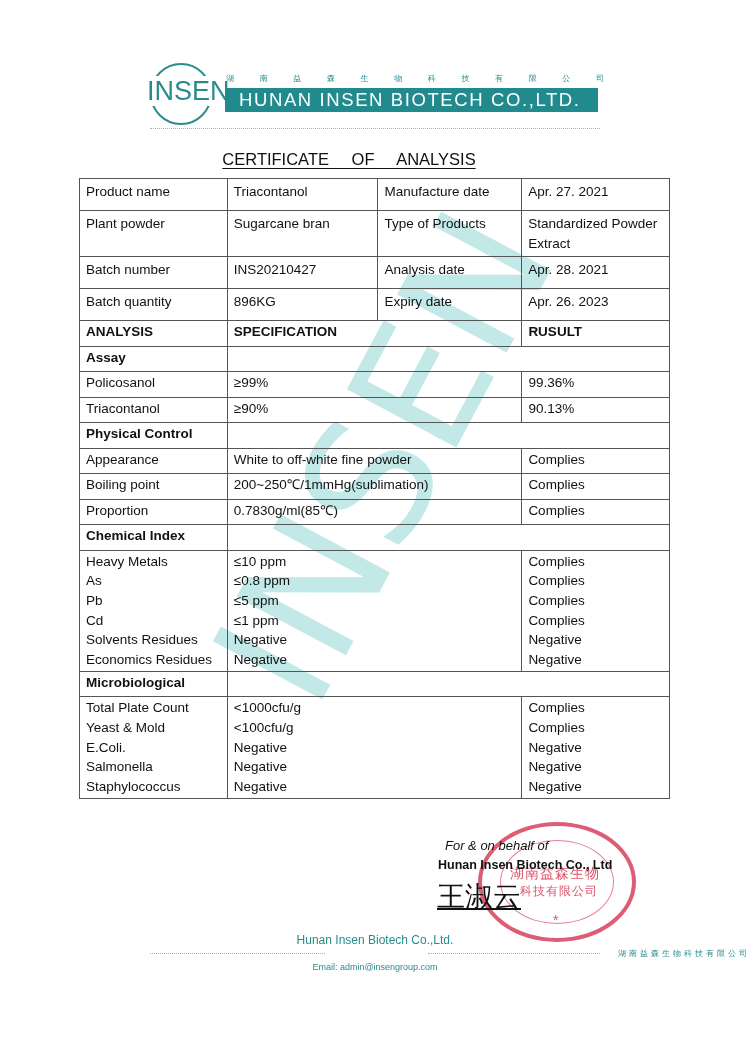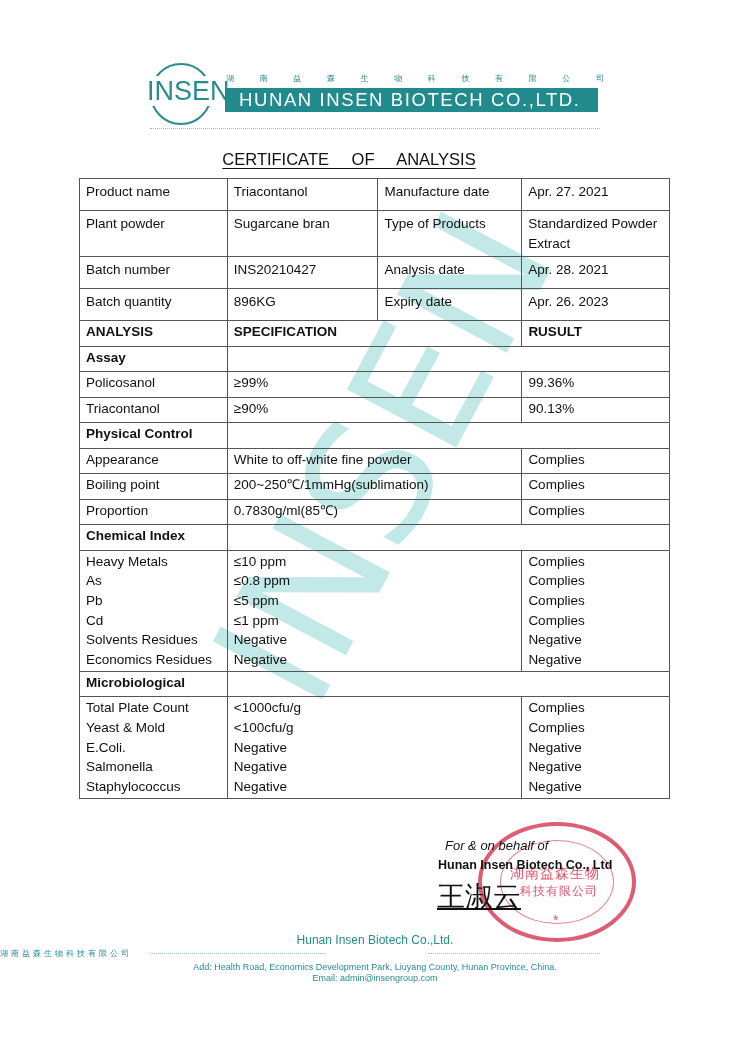--- a/index.html
+++ b/index.html
@@ -23,21 +23,21 @@
   .watermark { position:absolute; left:190px; top:300px; font-size:170px; color:rgba(110,200,200,0.42); transform:rotate(-62deg); transform-origin:left top; letter-spacing:0px; font-family:"DejaVu Sans", sans-serif; pointer-events:none; top:640px; left:175px; }
   .sign1 { position:absolute; left:445px; top:838px; font-size:13px; font-style:italic; font-weight:normal; }
   .sign2 { position:absolute; left:438px; top:858px; font-size:12.5px; font-weight:bold; }
   .sign3 { position:absolute; left:437px; top:878px; font-size:28px; text-decoration:underline; font-family:"DejaVu Sans", sans-serif; }
   .stamp { position:absolute; left:478px; top:822px; width:150px; height:112px; border:4px solid rgba(210,40,70,0.75); border-radius:50%; }
   .stamp-inner { position:absolute; left:18px; top:14px; right:18px; bottom:14px; border:1.5px solid rgba(210,40,70,0.6); border-radius:50%; }
   .stamp-cn1 { position:absolute; left:510px; top:865px; font-size:14px; color:rgba(210,40,70,0.8); letter-spacing:1px; font-family:"DejaVu Sans", sans-serif; }
   .stamp-cn2 { position:absolute; left:520px; top:883px; font-size:12px; color:rgba(210,40,70,0.8); letter-spacing:1px; font-family:"DejaVu Sans", sans-serif; }
   .stamp-star { position:absolute; left:553px; top:912px; font-size:14px; color:rgba(210,40,70,0.8); }
   .footer-name { position:absolute; left:0; width:750px; top:933px; text-align:center; font-size:12px; color:#2a8b8d; }
-  .footer-cn { position:absolute; left:0; width:750px; top:948px; text-align:left; font-size:8px; color:#2a8b8d; letter-spacing:3px; }
+  .footer-cn { position:absolute; left:0; width:750px; top:948px; text-align:right; font-size:8px; color:#2a8b8d; letter-spacing:3px; }
   .footer-addr { position:absolute; left:0; width:750px; top:962px; text-align:center; font-size:9px; color:#2a8b8d; line-height:11px; }
 </style>
 </head>
 <body>
 
 <div class="watermark">INSEN</div>
 
 <div class="logo-circle"></div>
 <div class="logo-text">INSEN</div>
 <div class="cn-name">
@@ -207,15 +207,14 @@
 <div class="stamp-star">*</div>
 <div class="sign1">For &amp; on behalf of</div>
 <div class="sign2">Hunan Insen Biotech Co., Ltd</div>
 <div class="sign3">王淑云</div>
 
 <div class="footer-name">Hunan Insen Biotech Co.,Ltd.</div>
 <div class="dotline" style="left:150px; top:953px; width:175px;"></div>
 <div class="dotline" style="left:428px; top:953px; width:172px;"></div>
 <div class="footer-cn">湖南益森生物科技有限公司</div>
 <div class="footer-addr">
-  <div>Add: Health Road, Economics Development Park, Liuyang County, Hunan Province, China.</div>
   <div>Email: admin@insengroup.com</div>
 </div>
 
 </body></html>

